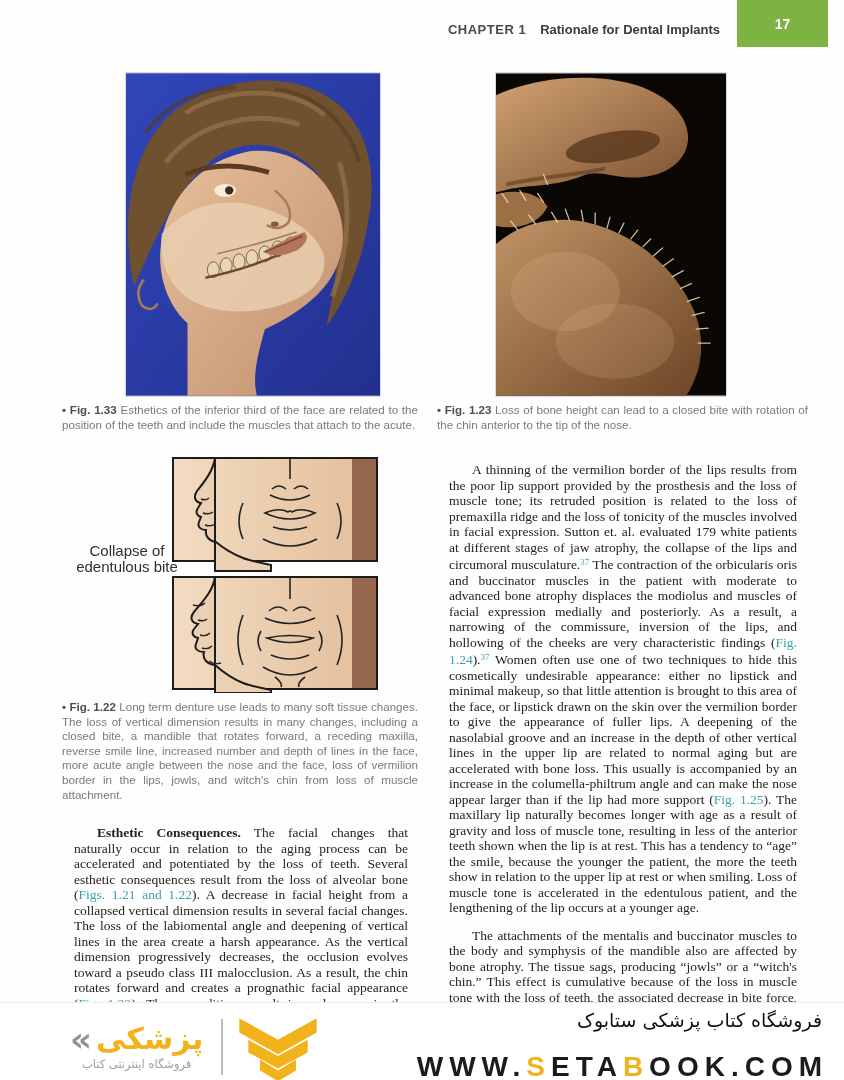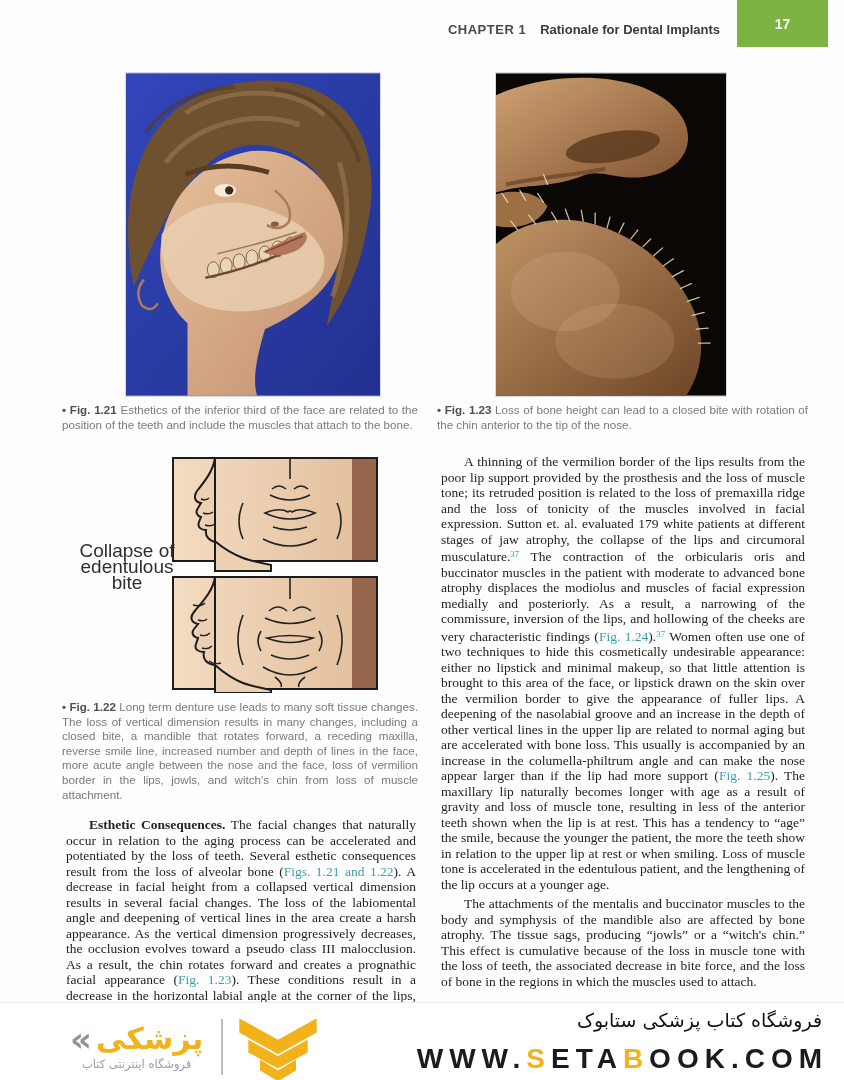--- a/index.html
+++ b/index.html
@@ -16,57 +16,57 @@
         font-family:"Liberation Sans",sans-serif;font-weight:bold;font-size:14px;
         display:flex;align-items:center;justify-content:center;}
 
   
   .figimg{position:absolute;border:1px solid #d9d9e0;box-sizing:border-box;}
   .figimg svg{display:block;}
   #fig121{left:125px;top:72px;width:256px;height:325px;}
   #fig123{left:495px;top:72px;width:232px;height:325px;}
   #fig122{left:75px;top:455px;width:330px;height:238px;border:none;}
   .diagram-label{position:absolute;left:0;top:88px;width:104px;text-align:center;
-        font-family:"Liberation Sans",sans-serif;font-size:19px;line-height:16px;color:#2f2f2f;}
+        font-family:"Liberation Sans",sans-serif;font-size:15px;line-height:16px;color:#2f2f2f;}
 
   .caption{position:absolute;margin:0;font-family:"Liberation Sans",sans-serif;
         font-size:11.6px;line-height:14.6px;color:#7a7a7a;text-align:justify;}
   .cap-bullet{color:#4f4f4f;font-weight:bold;}
   .cap-label{color:#4f4f4f;font-weight:bold;}
   #cap121{left:62px;top:403px;width:356px;}
   #cap123{left:437px;top:403px;width:371px;}
   #cap122{left:62px;top:700px;width:356px;}
 
   
   .col{position:absolute;overflow:hidden;text-align:justify;
         font-size:13.5px;line-height:15.5px;color:#28211d;}
   #leftcol{left:62px;top:813px;width:358px;height:191px;}
   #rightcol{left:437px;top:450px;width:372px;height:552px;}
-  .para{margin:4px;text-indent:1.7em;}
+  .para{margin:12px;text-indent:1.7em;}
   .rs-b{font-weight:bold;}
   .rs-link{color:#3a9fae;}
   .rs-sup{color:#3a9fae;font-size:9px;vertical-align:4px;}
   .rs-accent{color:#f2b21c;}
 
   
   .footer{position:absolute;left:0;right:0;bottom:0;height:77px;background:#ffffff;
         border-top:1px solid #ececec;z-index:5;}
   .logo-group{position:absolute;left:70px;top:8px;display:flex;align-items:center;}
   .logo-text{display:flex;flex-direction:column;align-items:center;}
   .brand-row{display:flex;align-items:center;direction:ltr;}
   .guillemet{font-family:"DejaVu Sans",sans-serif;font-weight:bold;font-size:34px;
         color:#8f9499;line-height:30px;margin-right:4px;}
   .brand-fa{font-family:"DejaVu Sans",sans-serif;direction:rtl;font-weight:bold;
         font-size:30px;line-height:32px;color:#f2b21c;}
   .tagline-fa{font-family:"DejaVu Sans",sans-serif;direction:rtl;font-size:11.5px;
         color:#9aa0a6;margin-top:2px;}
   .logo-divider{width:2px;height:56px;background:#b9bdc1;margin:0 14px 0 18px;}
   .store-group{position:absolute;right:16px;top:6px;text-align:right;}
   .store-fa{font-family:"DejaVu Sans",sans-serif;direction:rtl;font-size:19px;color:#121212;
-        margin:0 6px 12px 0;}
+        margin:0 6px 20px 0;}
   .store-url{font-family:"Liberation Sans",sans-serif;font-weight:bold;font-size:28px;
         letter-spacing:6px;color:#1b1b1b;white-space:nowrap;}
 </style>
 </head>
 <body>
 
 <div class="page">
 
   <div class="header">
     <div class="running-head">
@@ -170,22 +170,22 @@
         <line x1="48" y1="130" x2="42" y2="121"></line>
           <line x1="30" y1="128" x2="24" y2="118"></line>
         <line x1="12" y1="130" x2="6" y2="121"></line>
           <line x1="52" y1="112" x2="48" y2="102"></line>
       </g>
     </svg>
   </div>
 
   <p class="caption" id="cap121">
     <span class="cap-bullet">•</span>
-    <span class="cap-label">Fig. 1.21</span>
-    <span class="cap-text">Esthetics of the inferior third of the face are related to the position of the teeth and include the muscles that attach to the bone.</span>
+    <span class="cap-label">Fig. 1.33</span>
+    <span class="cap-text">Esthetics of the inferior third of the face are related to the position of the teeth and include the muscles that attach to the acute.</span>
   </p>
 
   <p class="caption" id="cap123">
     <span class="cap-bullet">•</span>
     <span class="cap-label">Fig. 1.23</span>
     <span class="cap-text">Loss of bone height can lead to a closed bite with rotation of the chin anterior to the tip of the nose.</span>
   </p>
 
   <div class="figimg" id="fig122">
     <svg viewBox="0 0 330 238" width="330" height="238">

